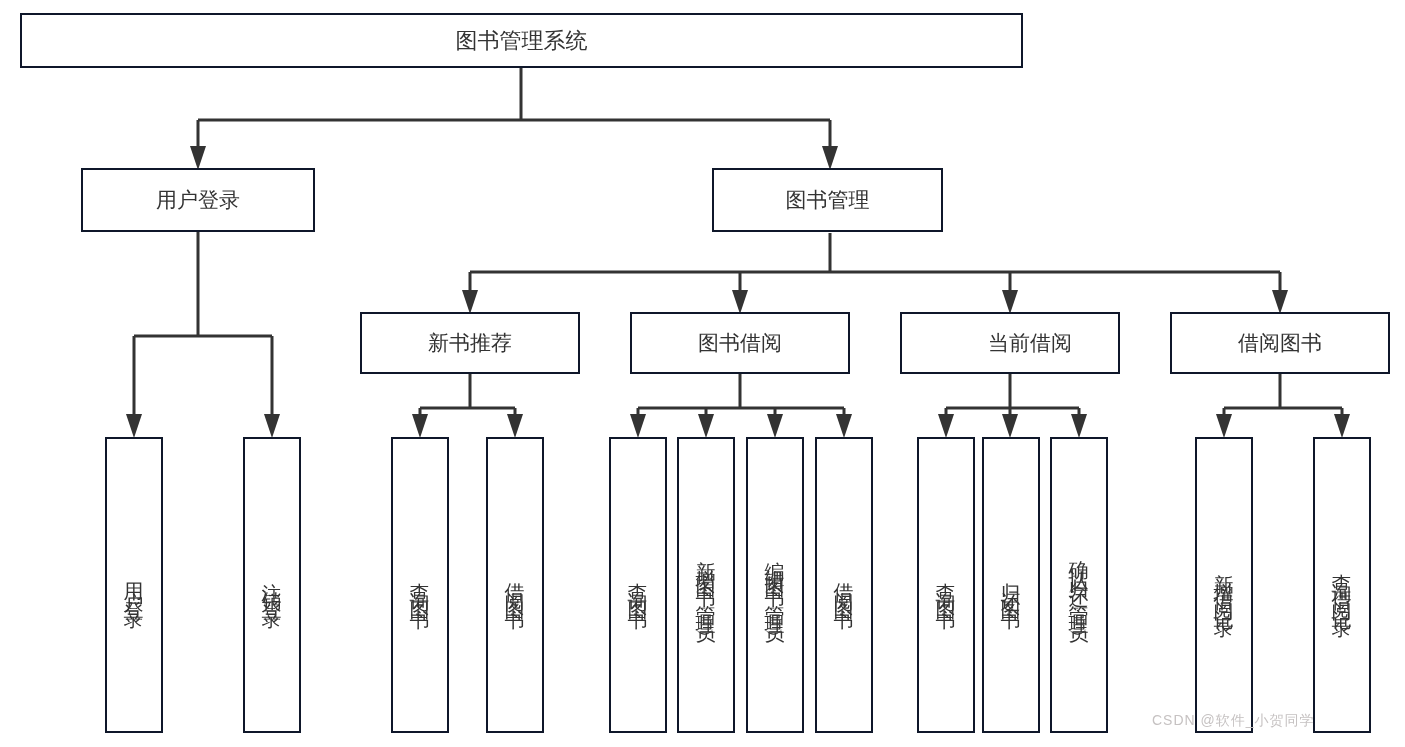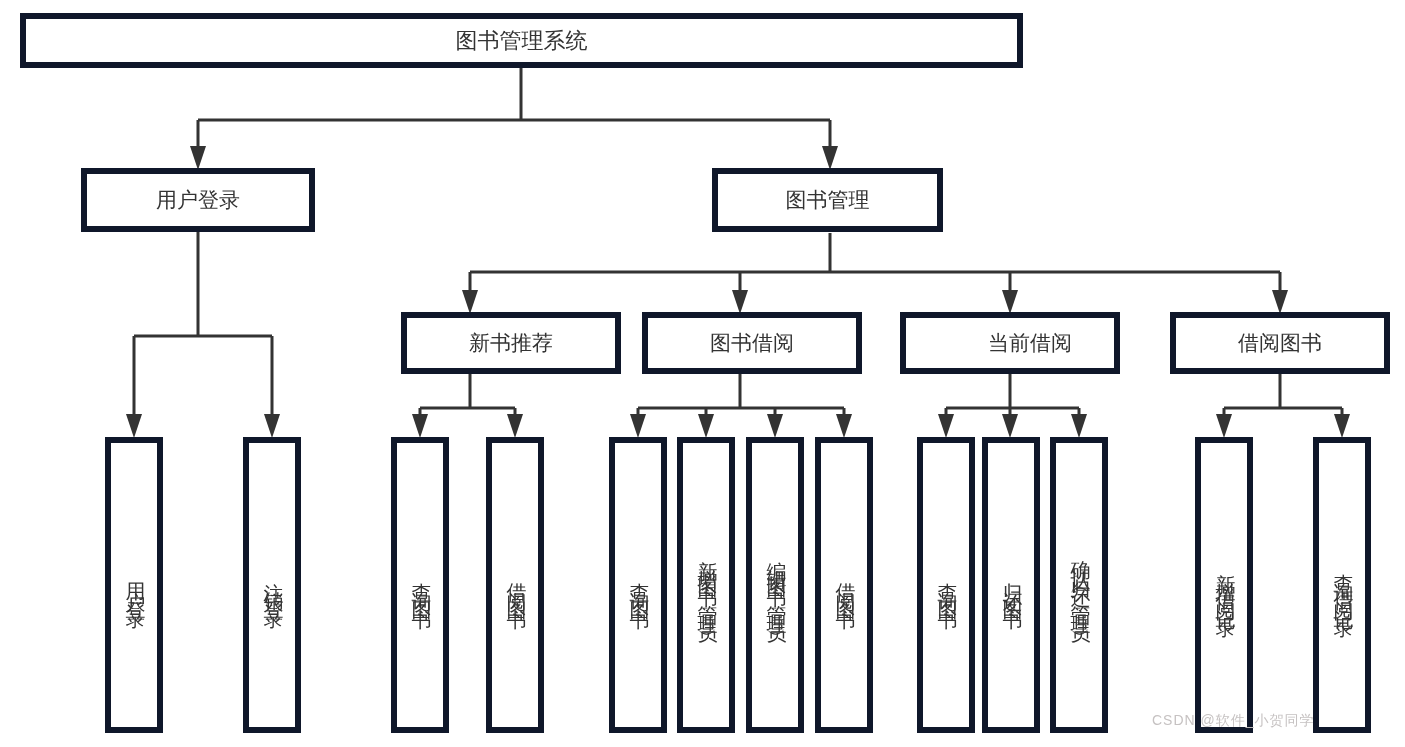--- a/index.html
+++ b/index.html
@@ -12,36 +12,35 @@
     overflow: hidden;
   }
   .connectors {
     position: absolute;
     left: 0; top: 0;
     width: 1405px; height: 747px;
   }
   .box {
     position: absolute;
     box-sizing: border-box;
-    border: 6px solid #0f172a;
+    border: 2px solid #0f172a;
     background: #ffffff;
     color: #333333;
     display: flex;
     align-items: center;
     justify-content: center;
     text-align: center;
-    font-family: Liberation Mono, monospace;
   }
   .root-box   { left: 20px;  top: 13px;  width: 1003px; height: 55px; font-size: 22px; }
   .l2-box     { top: 168px;  height: 64px; font-size: 21px; }
   .l2-a       { left: 81px;  width: 234px; }
   .l2-b       { left: 712px; width: 231px; }
   .l3-box     { top: 312px;  height: 62px; width: 220px; font-size: 21px; }
-  .l3-a { left: 360px; margin-left: 41px; }
-  .l3-b { left: 630px; margin-left: 12px; }
+  .l3-a { left: 360px; }
+  .l3-b { left: 630px; }
   .l3-c { left: 900px; padding-left: 40px; }
   .l3-d { left: 1170px; }
   .leaf {
     top: 437px;
     width: 58px;
     height: 296px;
     font-size: 20px;
   }
   .vtext {
     writing-mode: vertical-rl;

